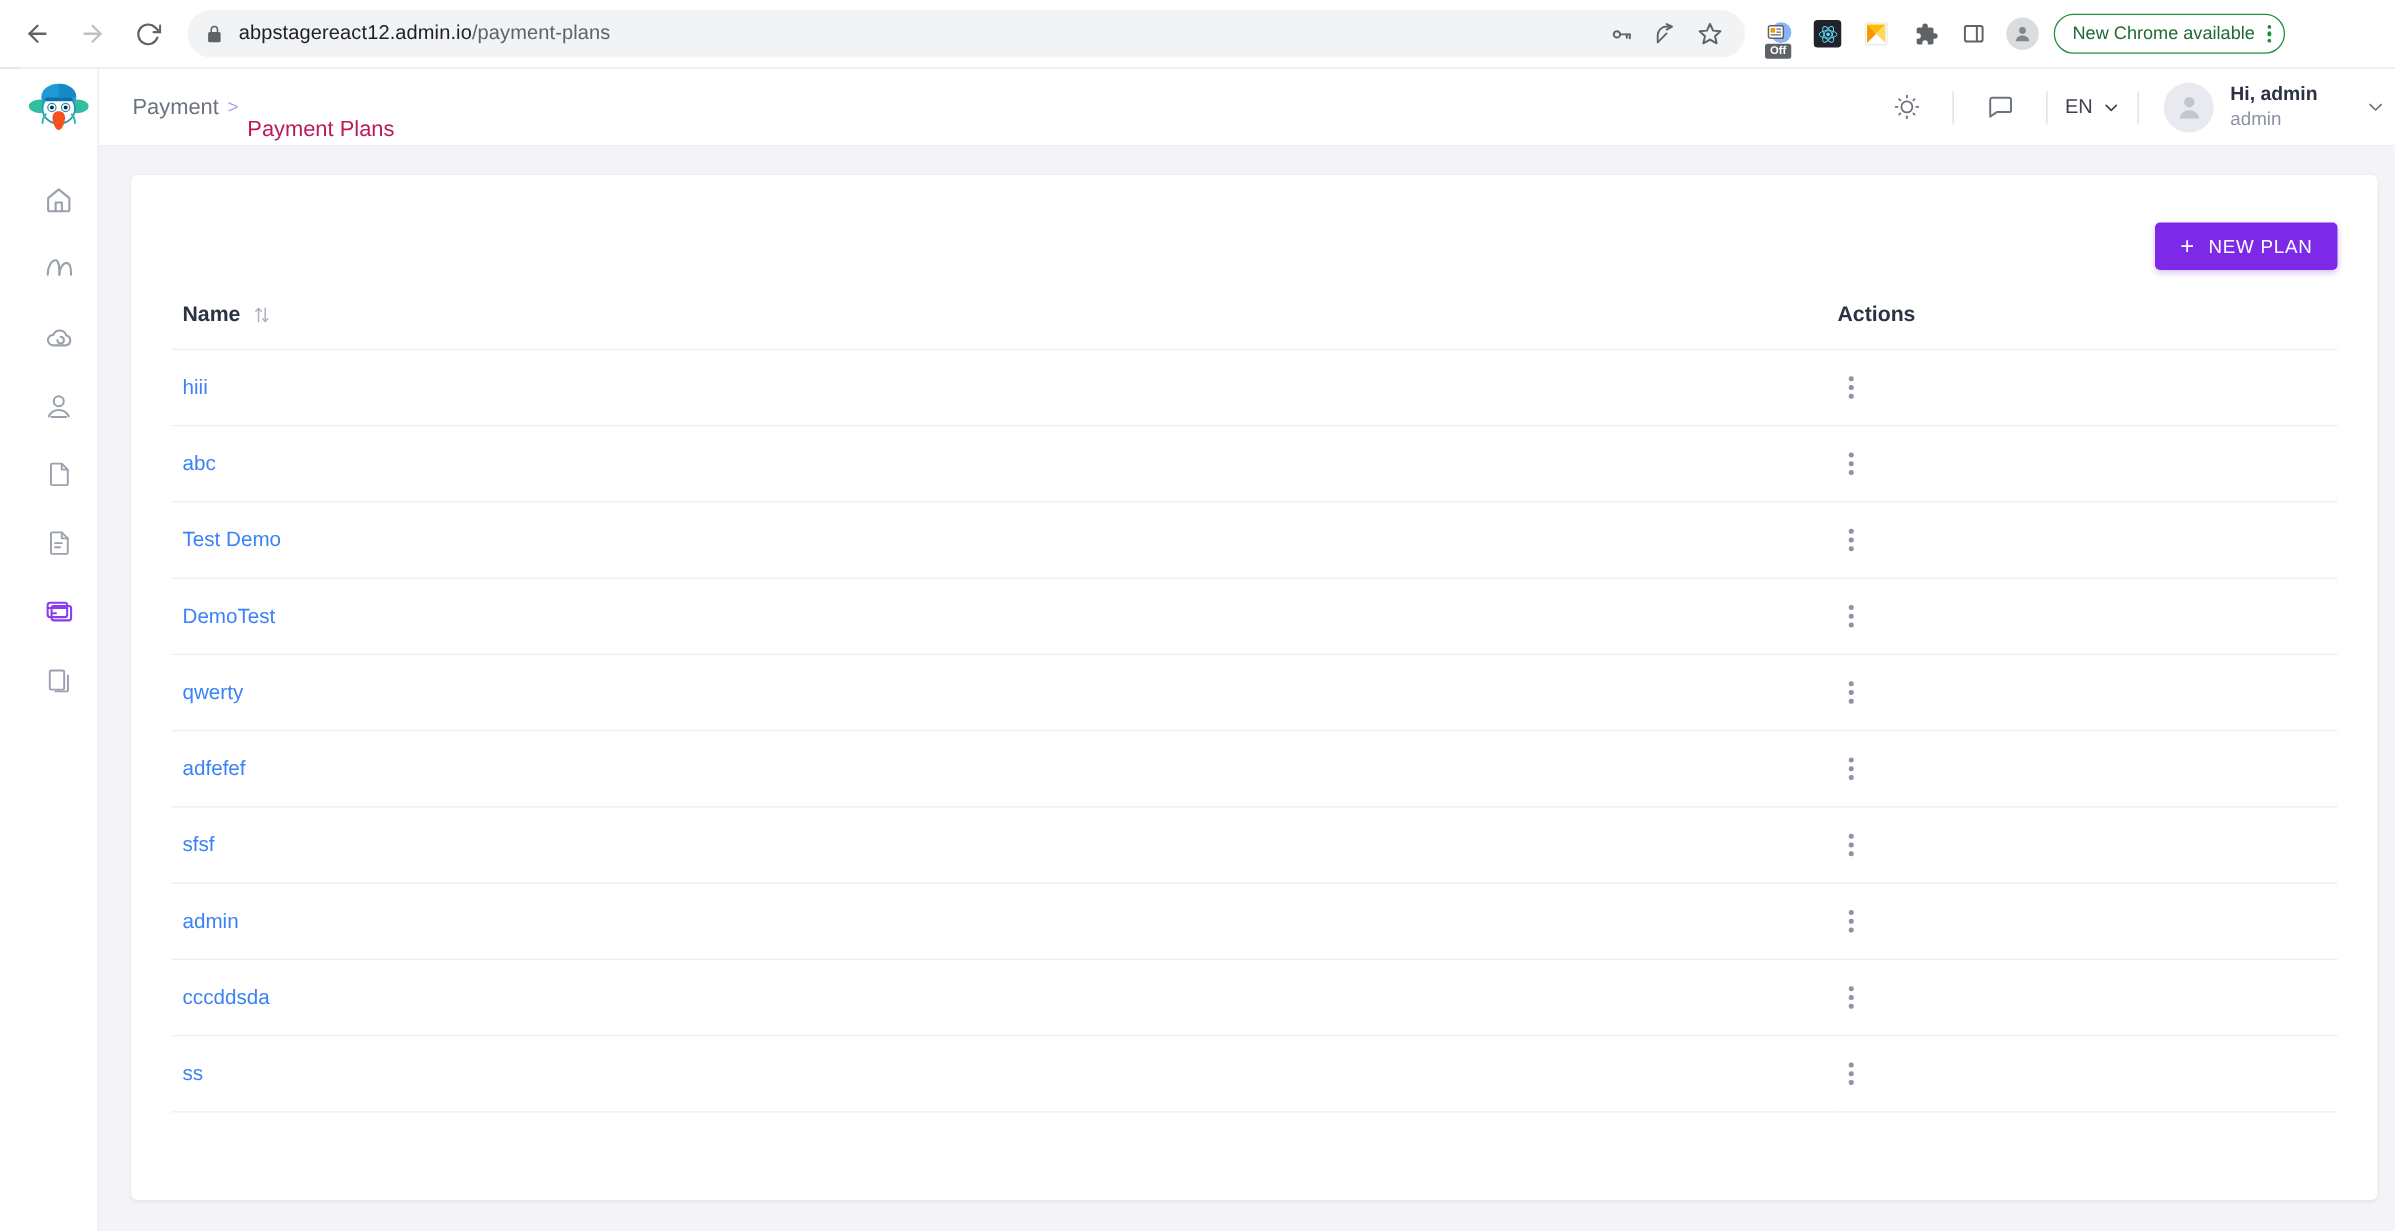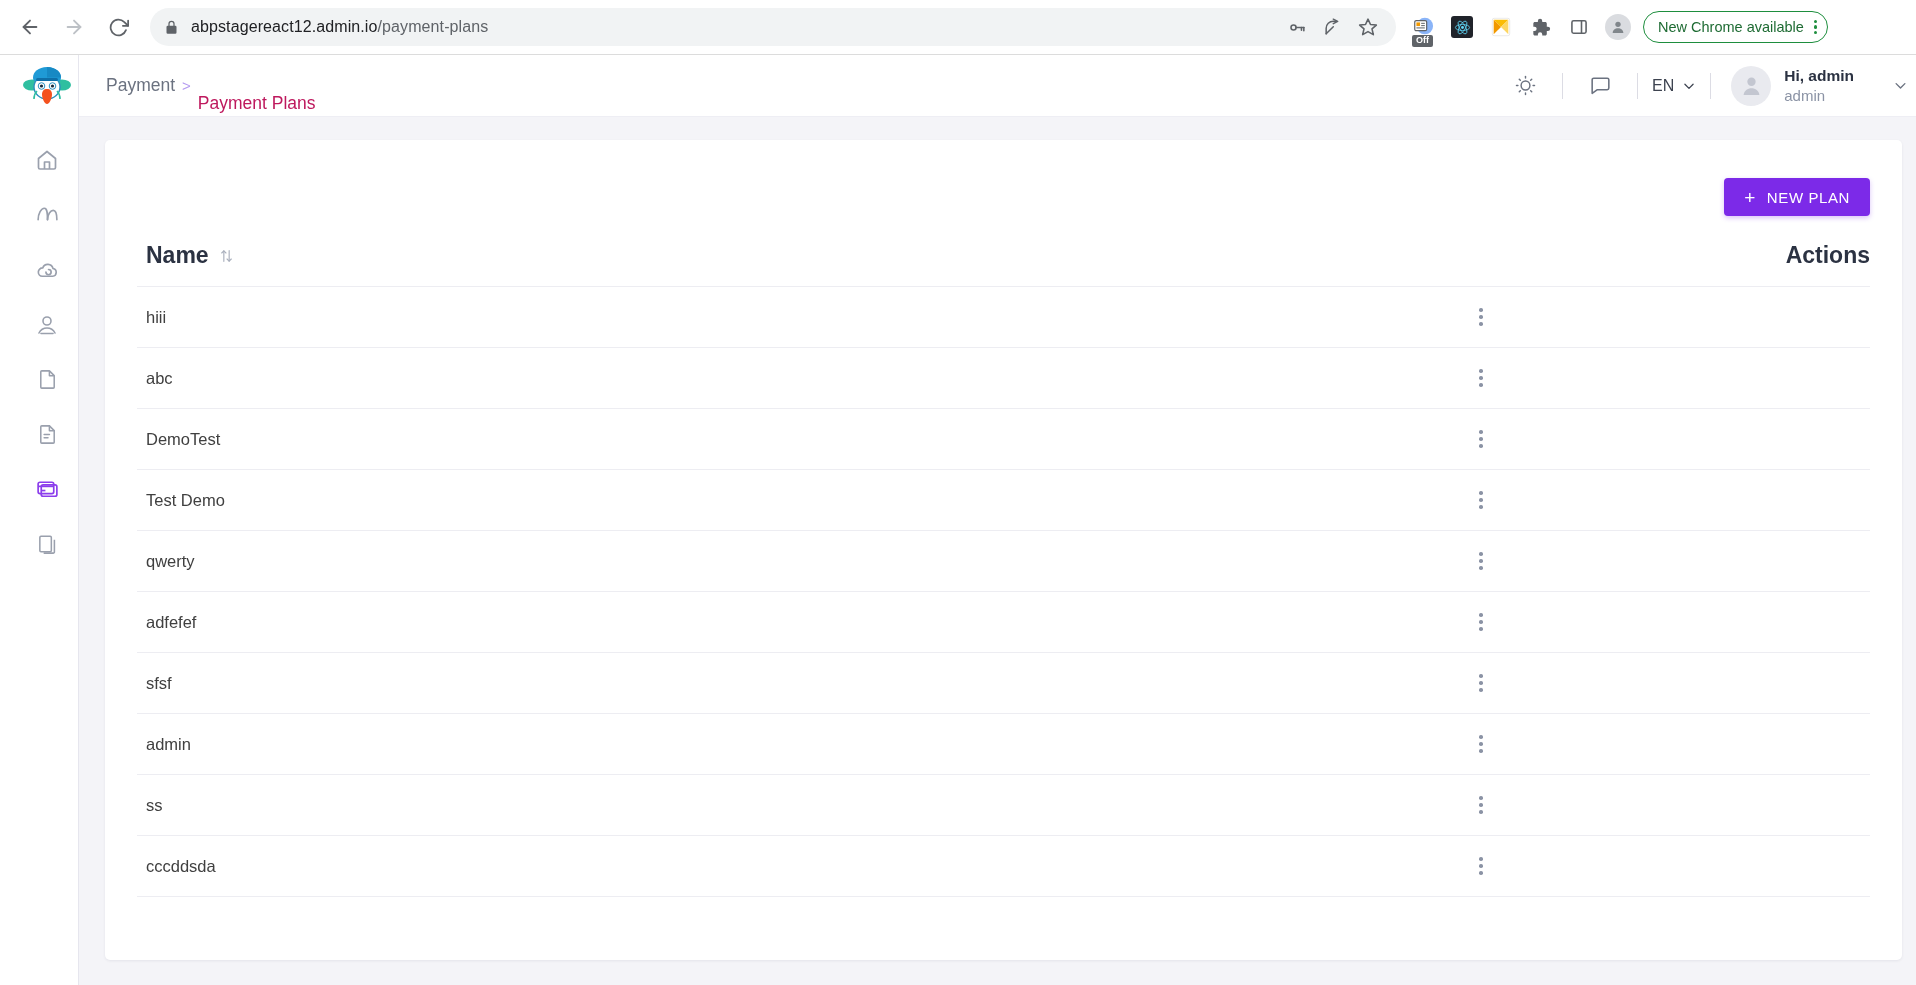--- a/index.html
+++ b/index.html
@@ -113,29 +113,29 @@
   .btn-new {
     background: #7c2ae8; color: #ffffff; border: none; border-radius: 4px;
     height: 38px; padding: 0 20px; font-size: 15px; letter-spacing: 0.6px;
     display: flex; align-items: center; gap: 11px; cursor: pointer;
     box-shadow: 0 2px 5px rgba(124,42,232,0.28);
   }
   .btn-new .plus { font-size: 19px; font-weight: 300; line-height: 1; }
 
   table.plans { width: 100%; border-collapse: collapse; margin-top: 26px; }
   table.plans th {
-    text-align: right; font-size: 23px; color: #2b3242; font-weight: bold;
+    text-align: left; font-size: 17px; color: #2b3242; font-weight: bold;
     padding: 0 0 17px 0;
   }
   table.plans th.col-name { padding-left: 9px; }
   table.plans th.col-actions { padding-left: 0; width: 400px; }
   .th-inner { display: flex; align-items: center; gap: 10px; }
   .sort-ico { color: #aab0bd; display: flex; align-items: center; }
   table.plans td {
-    font-size: 16.5px; color: #404040; height: 61px;
+    font-size: 16.5px; color: #3b82f6; height: 61px;
     border-top: 1px solid #ededf2; padding: 0;
   }
   table.plans td.cell-name { padding-left: 9px; }
   table.plans tbody tr:last-child td { border-bottom: 1px solid #ededf2; }
   .dots { display: flex; flex-direction: column; gap: 3.5px; align-items: center; width: 22px; }
   .dots i { width: 3.6px; height: 3.6px; border-radius: 50%; background: #8b93a5; display: block; }
 </style>
 </head>
 <body>
 
@@ -417,40 +417,40 @@
               <td class="cell-name">abc</td>
               <td>
                 <div class="dots">
                   <i></i>
                   <i></i>
                   <i></i>
                 </div>
               </td>
             </tr>
             <tr>
+              <td class="cell-name">Test Demo</td>
+              <td>
+                <div class="dots">
+                  <i></i>
+                  <i></i>
+                  <i></i>
+                </div>
+              </td>
+            </tr>
+            <tr>
               <td class="cell-name">DemoTest</td>
               <td>
                 <div class="dots">
                   <i></i>
                   <i></i>
                   <i></i>
                 </div>
               </td>
             </tr>
             <tr>
-              <td class="cell-name">Test Demo</td>
-              <td>
-                <div class="dots">
-                  <i></i>
-                  <i></i>
-                  <i></i>
-                </div>
-              </td>
-            </tr>
-            <tr>
               <td class="cell-name">qwerty</td>
               <td>
                 <div class="dots">
                   <i></i>
                   <i></i>
                   <i></i>
                 </div>
               </td>
             </tr>
             <tr>
@@ -477,31 +477,31 @@
               <td class="cell-name">admin</td>
               <td>
                 <div class="dots">
                   <i></i>
                   <i></i>
                   <i></i>
                 </div>
               </td>
             </tr>
             <tr>
+              <td class="cell-name">cccddsda</td>
+              <td>
+                <div class="dots">
+                  <i></i>
+                  <i></i>
+                  <i></i>
+                </div>
+              </td>
+            </tr>
+            <tr>
               <td class="cell-name">ss</td>
-              <td>
-                <div class="dots">
-                  <i></i>
-                  <i></i>
-                  <i></i>
-                </div>
-              </td>
-            </tr>
-            <tr>
-              <td class="cell-name">cccddsda</td>
               <td>
                 <div class="dots">
                   <i></i>
                   <i></i>
                   <i></i>
                 </div>
               </td>
             </tr>
           </tbody>
       </table>

